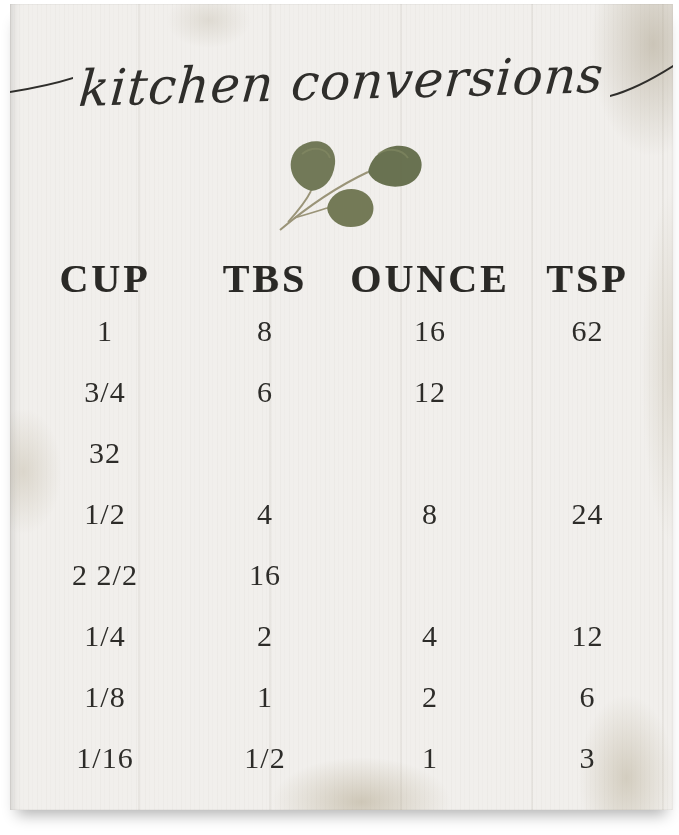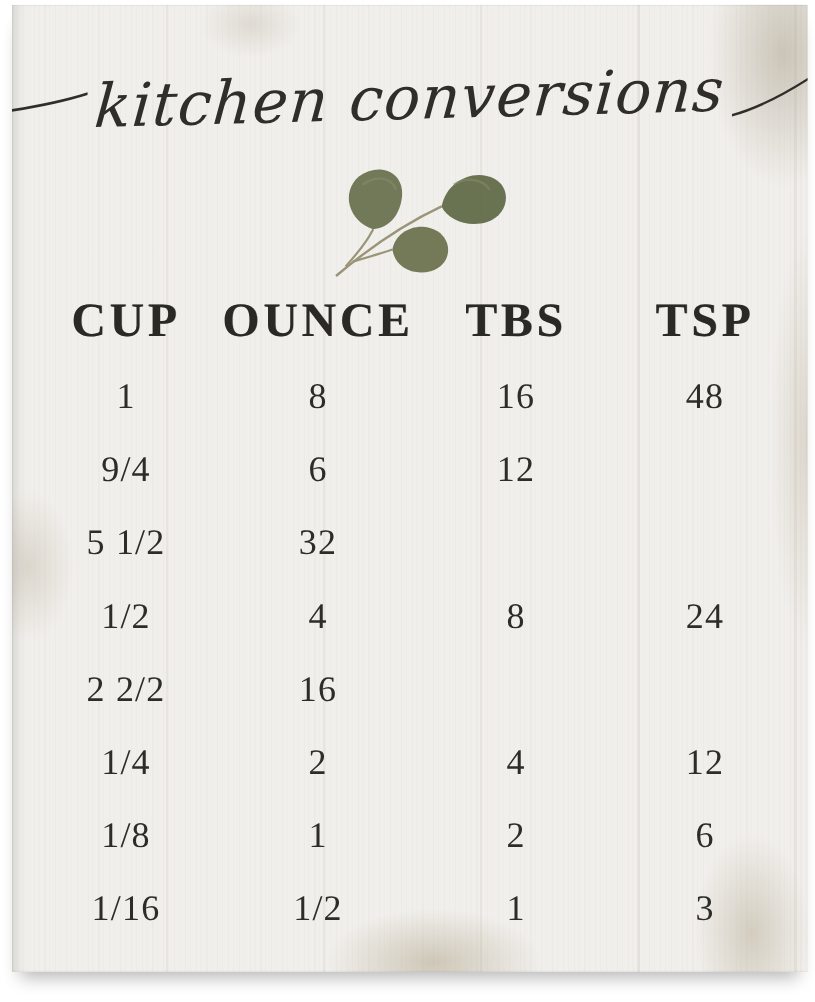--- a/index.html
+++ b/index.html
@@ -71,21 +71,21 @@
     top: 130px;
     left: 50%;
     transform: translateX(-50%);
     width: 250px;
     height: 110px;
   }
   
   .table-header {
     position: absolute;
     left: 20px;
-    top: 232px;
+    top: 244px;
     width: 635px;
     display: grid;
     grid-template-columns: 150px 170px 160px 155px;
   }
   .th {
     display: flex;
     align-items: center;
     justify-content: center;
     height: 60px;
     font-size: 40px;
@@ -146,39 +146,38 @@
       <path d="M146,38 C150,17 173,6 190,15 C205,23 202,45 184,51 C168,56 151,49 146,38 Z" fill="#5f6845" opacity="0.93"></path>
 
       <path d="M105,74 C108,57 129,50 143,59 C156,68 154,87 137,92 C121,96 107,88 105,74 Z" fill="#6b714b" opacity="0.93"></path>
 
       <path d="M80,20 C90,12 104,13 108,24" fill="none" stroke="#8a8f67" stroke-width="2" opacity="0.5"></path>
       <path d="M156,20 C166,13 180,15 186,24" fill="none" stroke="#8a8f67" stroke-width="2" opacity="0.5"></path>
     </svg>
 
     <div class="table-header">
       <span class="th">CUP</span>
+      <span class="th">TBS</span>
       <span class="th">OUNCE</span>
-      <span class="th">TBS</span>
       <span class="th">TSP</span>
     </div>
 
     <div class="table-body">
         <div class="trow">
           <span class="tcell">1</span>
           <span class="tcell">8</span>
           <span class="tcell">16</span>
-          <span class="tcell">48</span>
-        </div>
-        <div class="trow">
-          <span class="tcell">9/4</span>
+          <span class="tcell">62</span>
+        </div>
+        <div class="trow">
+          <span class="tcell">3/4</span>
           <span class="tcell">6</span>
           <span class="tcell">12</span>
         </div>
         <div class="trow">
-          <span class="tcell">5 1/2</span>
           <span class="tcell">32</span>
         </div>
         <div class="trow">
           <span class="tcell">1/2</span>
           <span class="tcell">4</span>
           <span class="tcell">8</span>
           <span class="tcell">24</span>
         </div>
         <div class="trow">
           <span class="tcell">2 2/2</span>

